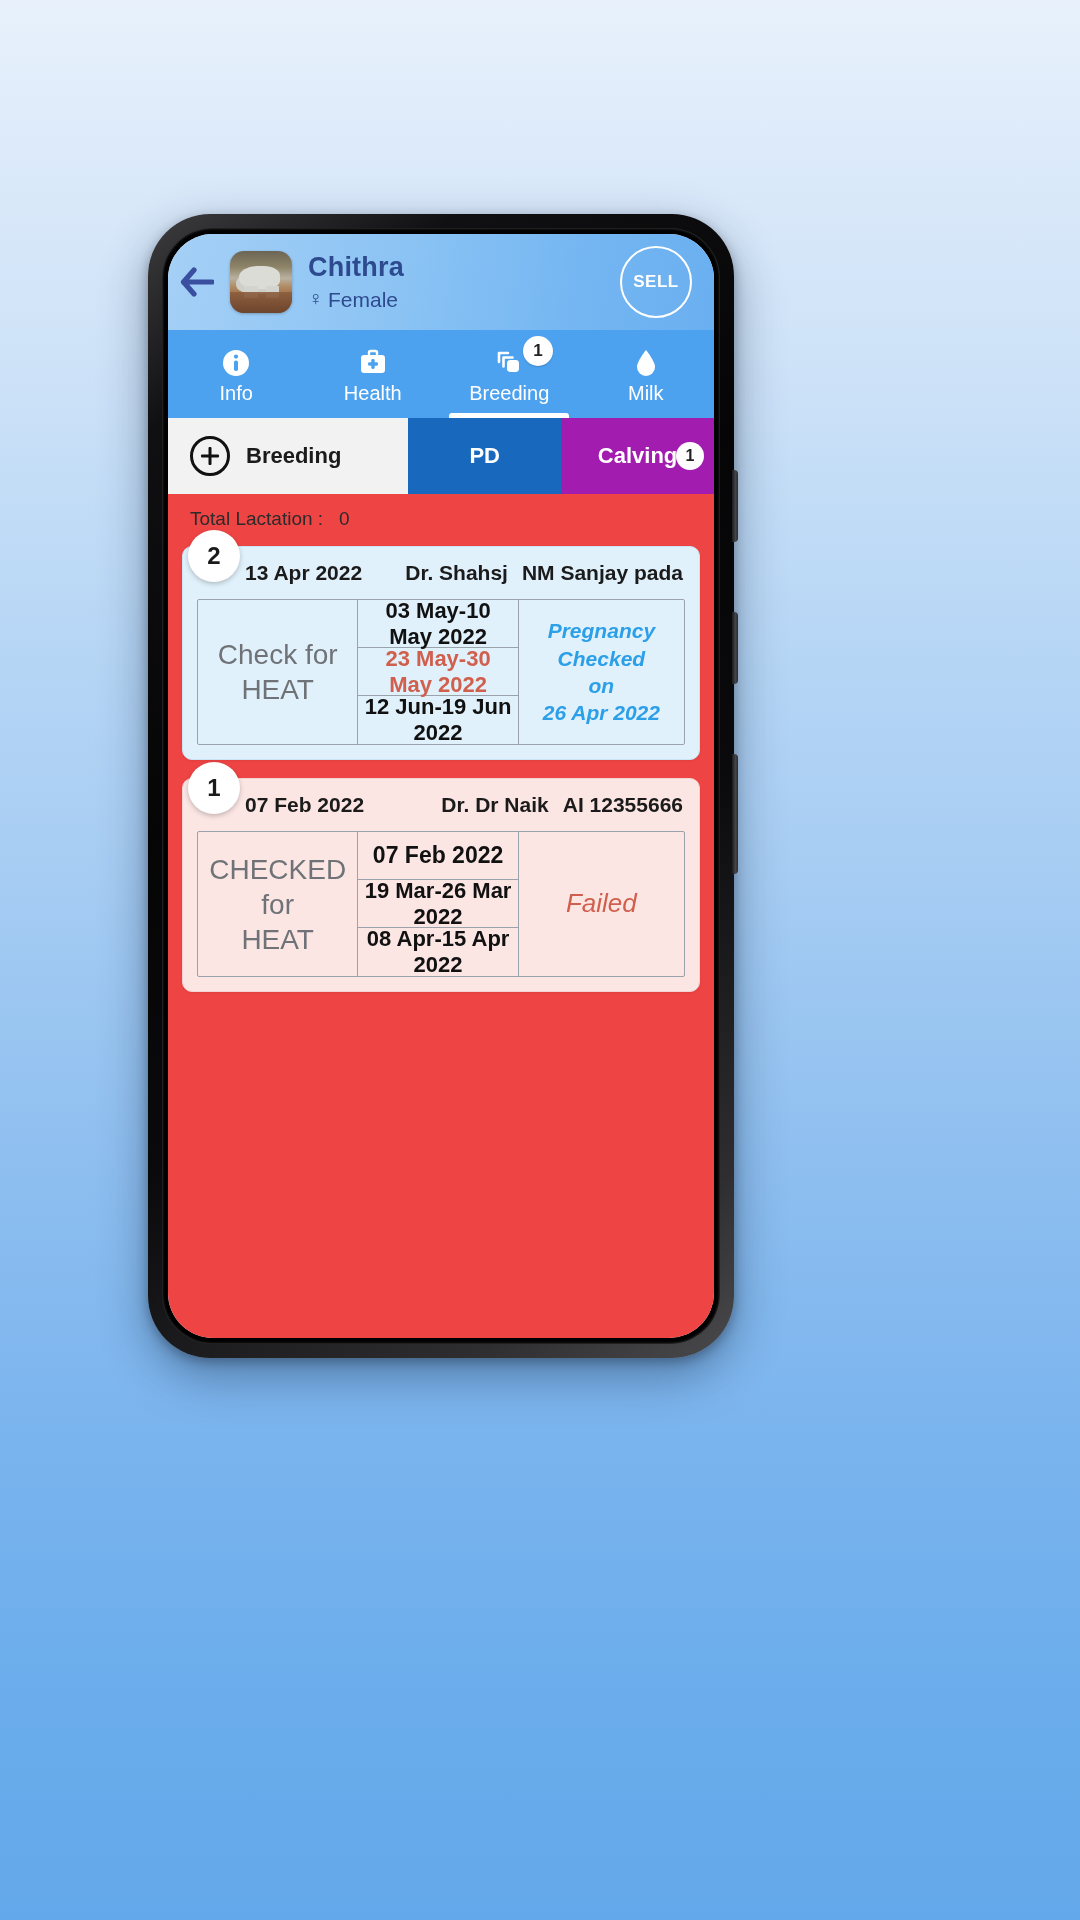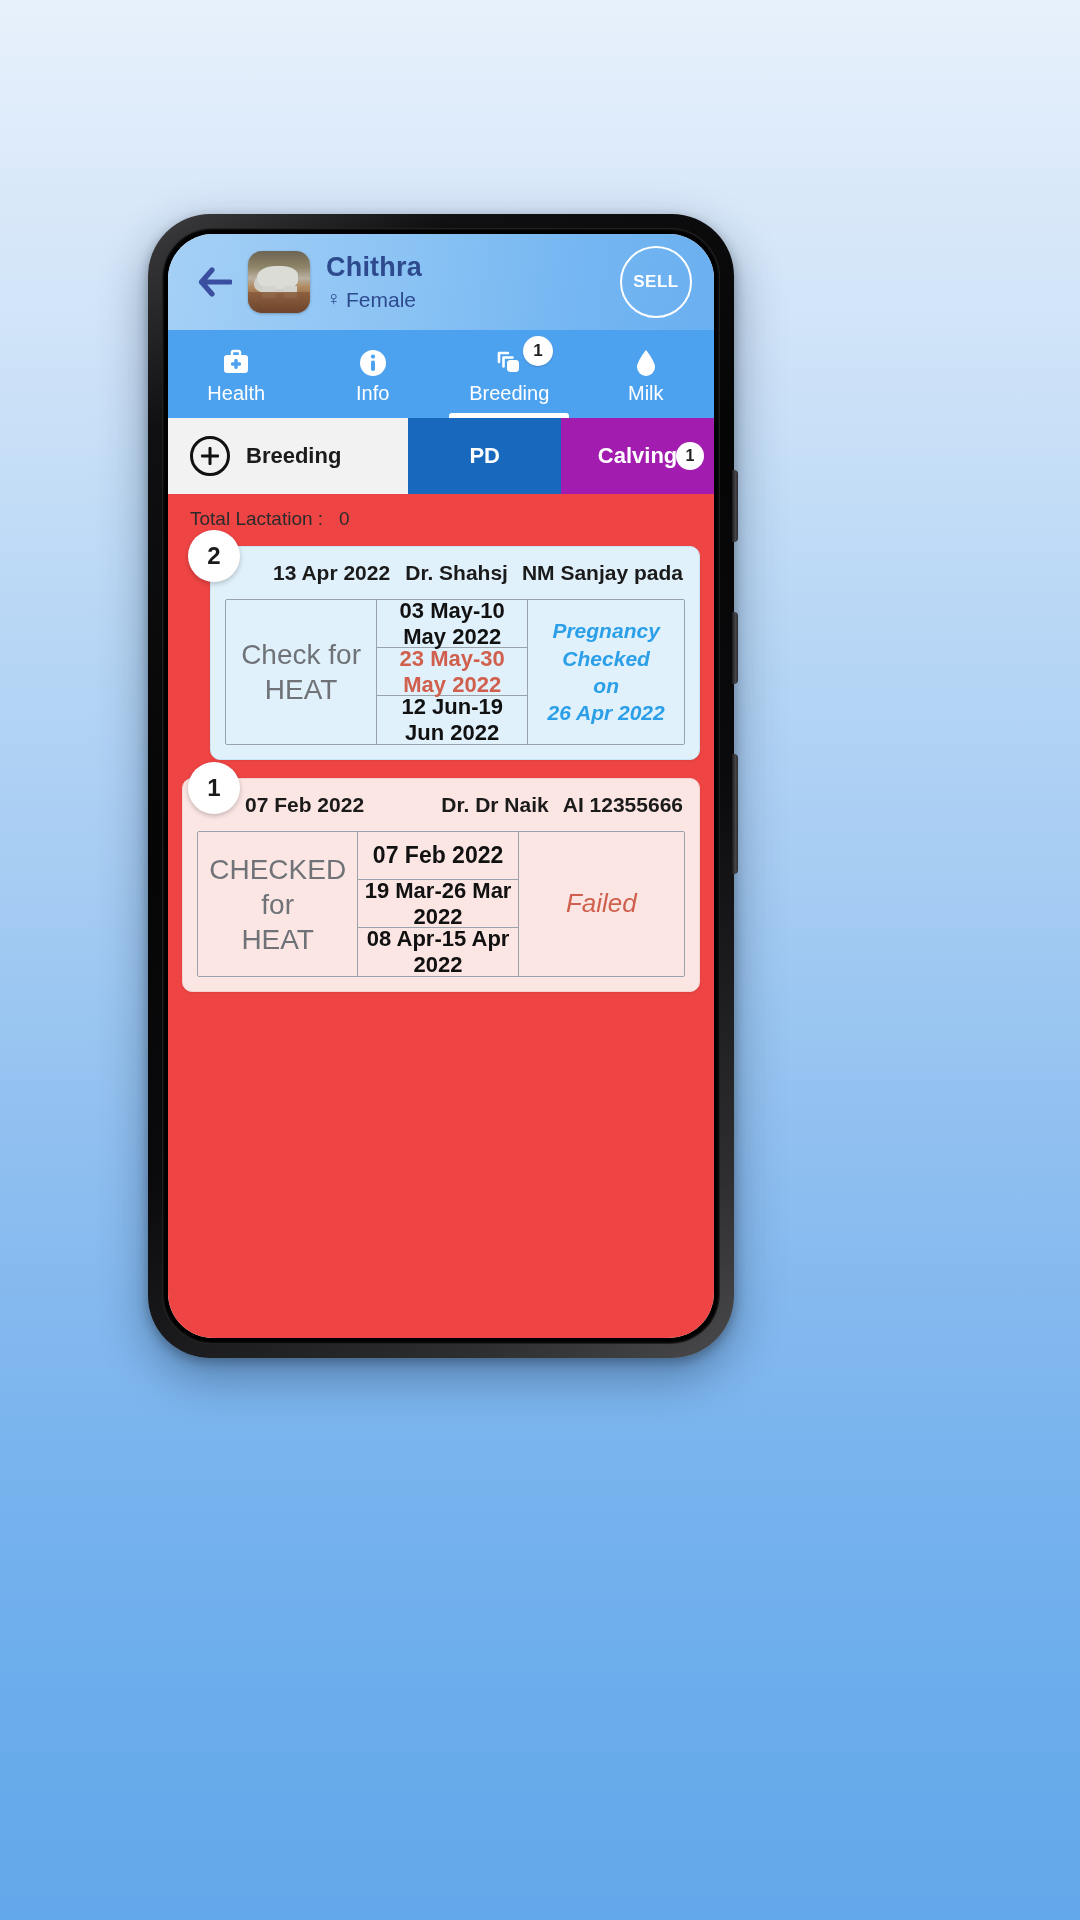--- a/index.html
+++ b/index.html
@@ -67,21 +67,21 @@
   .side-btn.vol-a { top: 256px; height: 72px; }
   .side-btn.vol-b { top: 398px; height: 72px; }
   .side-btn.power { top: 540px; height: 120px; }
 
   
   .app-header {
     background: linear-gradient(100deg, #a5d0f6 0%, #8dc4f4 40%, #74b6f2 75%, #6aaff0 100%);
     height: 96px;
     display: flex;
     align-items: center;
-    padding: 0 22px 0 26px;
+    padding: 0 22px 0 8px;
     flex: 0 0 auto;
   }
   .back-arrow {
     width: 42px; height: 42px;
     flex: 0 0 auto;
     display: flex; align-items: center; justify-content: center;
     cursor: pointer;
   }
   .avatar {
     width: 62px; height: 62px;
@@ -283,21 +283,21 @@
   .card-wrap {
     position: relative;
     margin: 6px 14px 18px 14px;
   }
   .card {
     border-radius: 10px;
     border: 1px solid #d9d9d9;
     overflow: hidden;
     box-shadow: 0 1px 3px rgba(0,0,0,0.08);
   }
-  .card.blue  { background: #e1f1fb; border-color: #cbe4f4; margin-left: 28px; }
+  .card.blue  { background: #e1f1fb; border-color: #cbe4f4; }
   .card.pink  { background: #fbe6e4; border-color: #f3d4d2; }
 
   .card-index {
     position: absolute;
     left: 6px;
     top: -16px;
     width: 52px; height: 52px;
     border-radius: 50%;
     background: #ffffff;
     display: flex; align-items: center; justify-content: center;
@@ -414,42 +414,42 @@
           <div class="animal-sex">
             <span class="sex-glyph">♀</span>
             <span>Female</span>
           </div>
         </div>
 
         <div class="sell-btn">SELL</div>
       </div>
 
       <div class="tab-bar">
+
+        <div class="tab">
+          <span class="tab-icon">
+            <svg width="28" height="28" viewBox="0 0 28 28" aria-hidden="true">
+              <circle cx="14" cy="14" r="13" fill="#fff"></circle>
+              <circle cx="14" cy="7.6" r="2.1" fill="#4da2ef"></circle>
+              <rect x="12" y="11.5" width="4" height="10.5" rx="1.8" fill="#4da2ef"></rect>
+            </svg>
+          </span>
+          <span class="tab-label">Info</span>
+        </div>
 
         <div class="tab">
           <span class="tab-icon">
             <svg width="30" height="28" viewBox="0 0 30 28" aria-hidden="true">
               <path d="M11 5.5 V3.6 A1.6 1.6 0 0 1 12.6 2 h4.8 A1.6 1.6 0 0 1 19 3.6 V5.5" stroke="#fff" stroke-width="2.4" fill="none" stroke-linecap="round"></path>
               <rect x="3" y="6" width="24" height="18" rx="3.2" fill="#fff"></rect>
               <rect x="13.3" y="10" width="3.4" height="10" rx="1.4" fill="#4da2ef"></rect>
               <rect x="10" y="13.3" width="10" height="3.4" rx="1.4" fill="#4da2ef"></rect>
             </svg>
           </span>
           <span class="tab-label">Health</span>
-        </div>
-
-        <div class="tab">
-          <span class="tab-icon">
-            <svg width="28" height="28" viewBox="0 0 28 28" aria-hidden="true">
-              <circle cx="14" cy="14" r="13" fill="#fff"></circle>
-              <circle cx="14" cy="7.6" r="2.1" fill="#4da2ef"></circle>
-              <rect x="12" y="11.5" width="4" height="10.5" rx="1.8" fill="#4da2ef"></rect>
-            </svg>
-          </span>
-          <span class="tab-label">Info</span>
         </div>
 
         <div class="tab active">
           <span class="tab-icon">
             <svg width="30" height="28" viewBox="0 0 30 28" aria-hidden="true">
               <path d="M5 4 h9 M5 4 v9" stroke="#fff" stroke-width="2.6" fill="none" stroke-linecap="round"></path>
               <path d="M9.5 8.5 h9 M9.5 8.5 v9" stroke="#fff" stroke-width="2.6" fill="none" stroke-linecap="round"></path>
               <rect x="13" y="11" width="12" height="12" rx="3.4" fill="#fff"></rect>
             </svg>
           </span>

